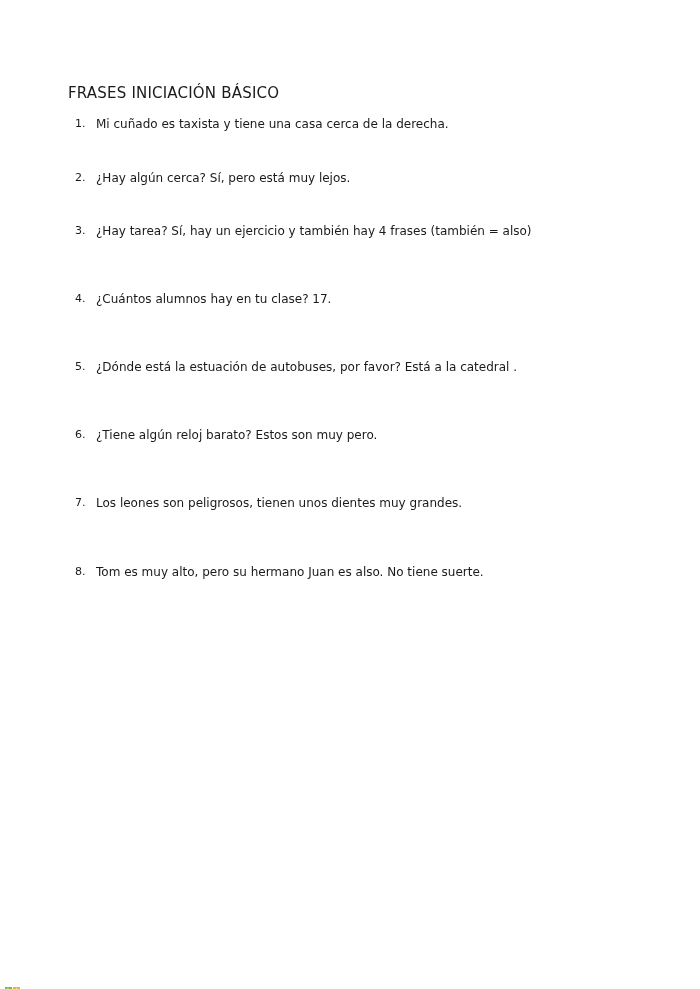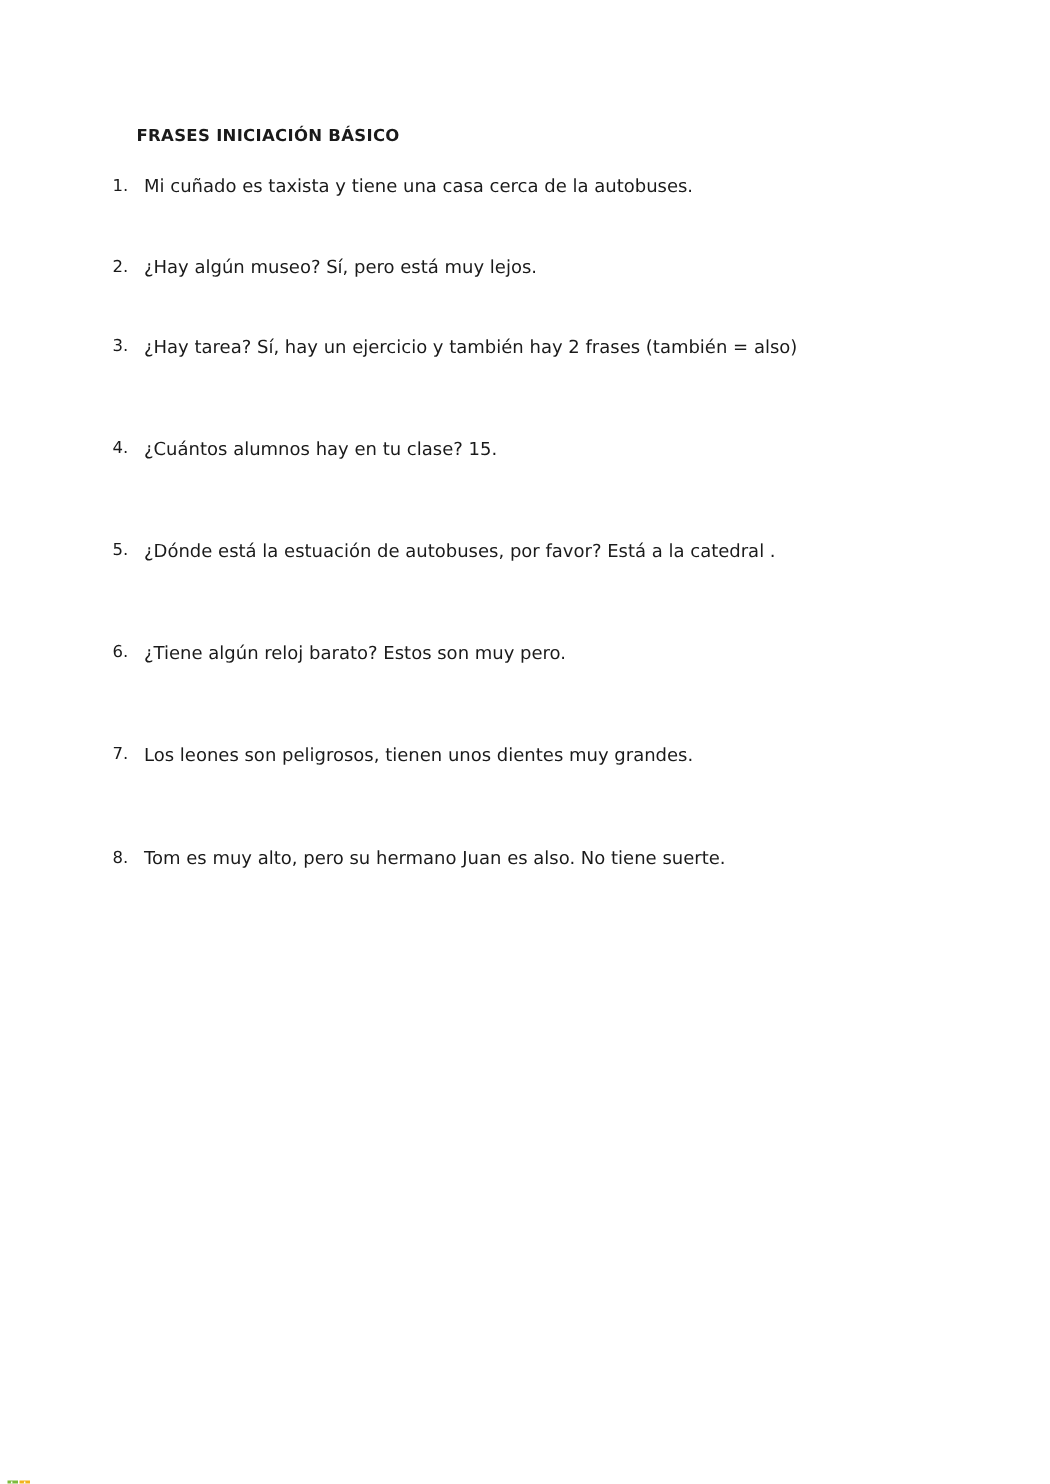--- a/index.html
+++ b/index.html
@@ -10,24 +10,24 @@
     body {
       width: 700px;
       height: 989px;
       position: relative;
       overflow: hidden;
       font-family: "DejaVu Sans", sans-serif;
       color: #1a1a1a;
     }
     .page-title {
       position: absolute;
-      left: 91px;
+      left: 68px;
       top: 84px;
-      font-size: 11px;
-      font-weight: bold;
+      font-size: 15px;
+      font-weight: normal;
       letter-spacing: 0.2px;
     }
     .sentence {
       position: absolute;
       left: 75px;
       font-size: 12px;
       white-space: nowrap;
       display: flex;
     }
     .sentence .num {
@@ -70,36 +70,36 @@
   </style>
 </head>
 <body>
 
 <div>
 
   <div class="page-title">FRASES INICIACIÓN BÁSICO</div>
 
   <div class="sentence" style="top:117px;">
     <span class="num">1.</span>
-    <span>Mi cuñado es taxista y tiene una casa cerca de la autobuses.</span>
+    <span>Mi cuñado es taxista y tiene una casa cerca de la derecha.</span>
   </div>
 
   <div class="sentence" style="top:171px;">
     <span class="num">2.</span>
-    <span>¿Hay algún museo? Sí, pero está muy lejos.</span>
+    <span>¿Hay algún cerca? Sí, pero está muy lejos.</span>
   </div>
 
   <div class="sentence" style="top:224px;">
     <span class="num">3.</span>
-    <span>¿Hay tarea? Sí, hay un ejercicio y también hay 2 frases (también = also)</span>
+    <span>¿Hay tarea? Sí, hay un ejercicio y también hay 4 frases (también = also)</span>
   </div>
 
   <div class="sentence" style="top:292px;">
     <span class="num">4.</span>
-    <span>¿Cuántos alumnos hay en tu clase? 15.</span>
+    <span>¿Cuántos alumnos hay en tu clase? 17.</span>
   </div>
 
   <div class="sentence" style="top:360px;">
     <span class="num">5.</span>
     <span>¿Dónde está la estuación de autobuses, por favor? Está a la catedral .</span>
   </div>
 
   <div class="sentence" style="top:428px;">
     <span class="num">6.</span>
     <span>¿Tiene algún reloj barato? Estos son muy pero.</span>

